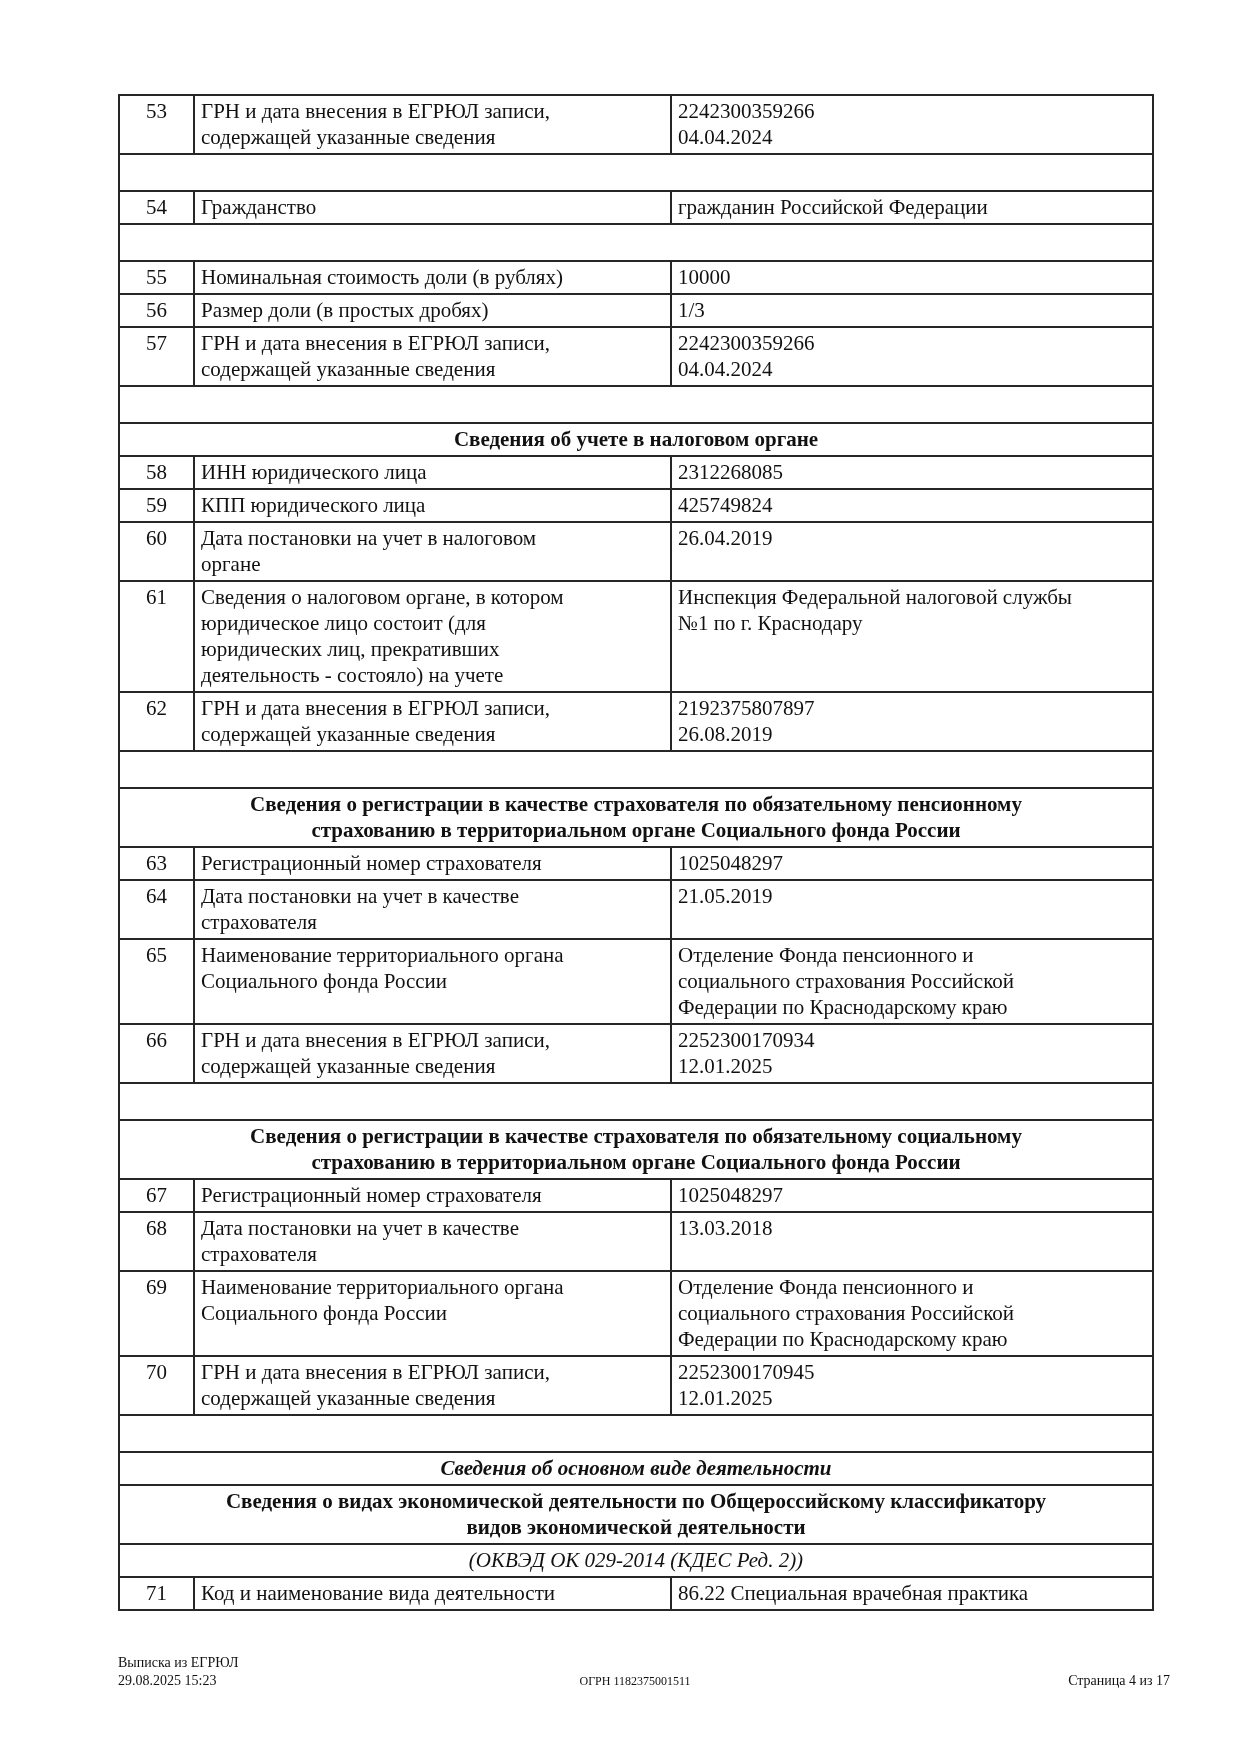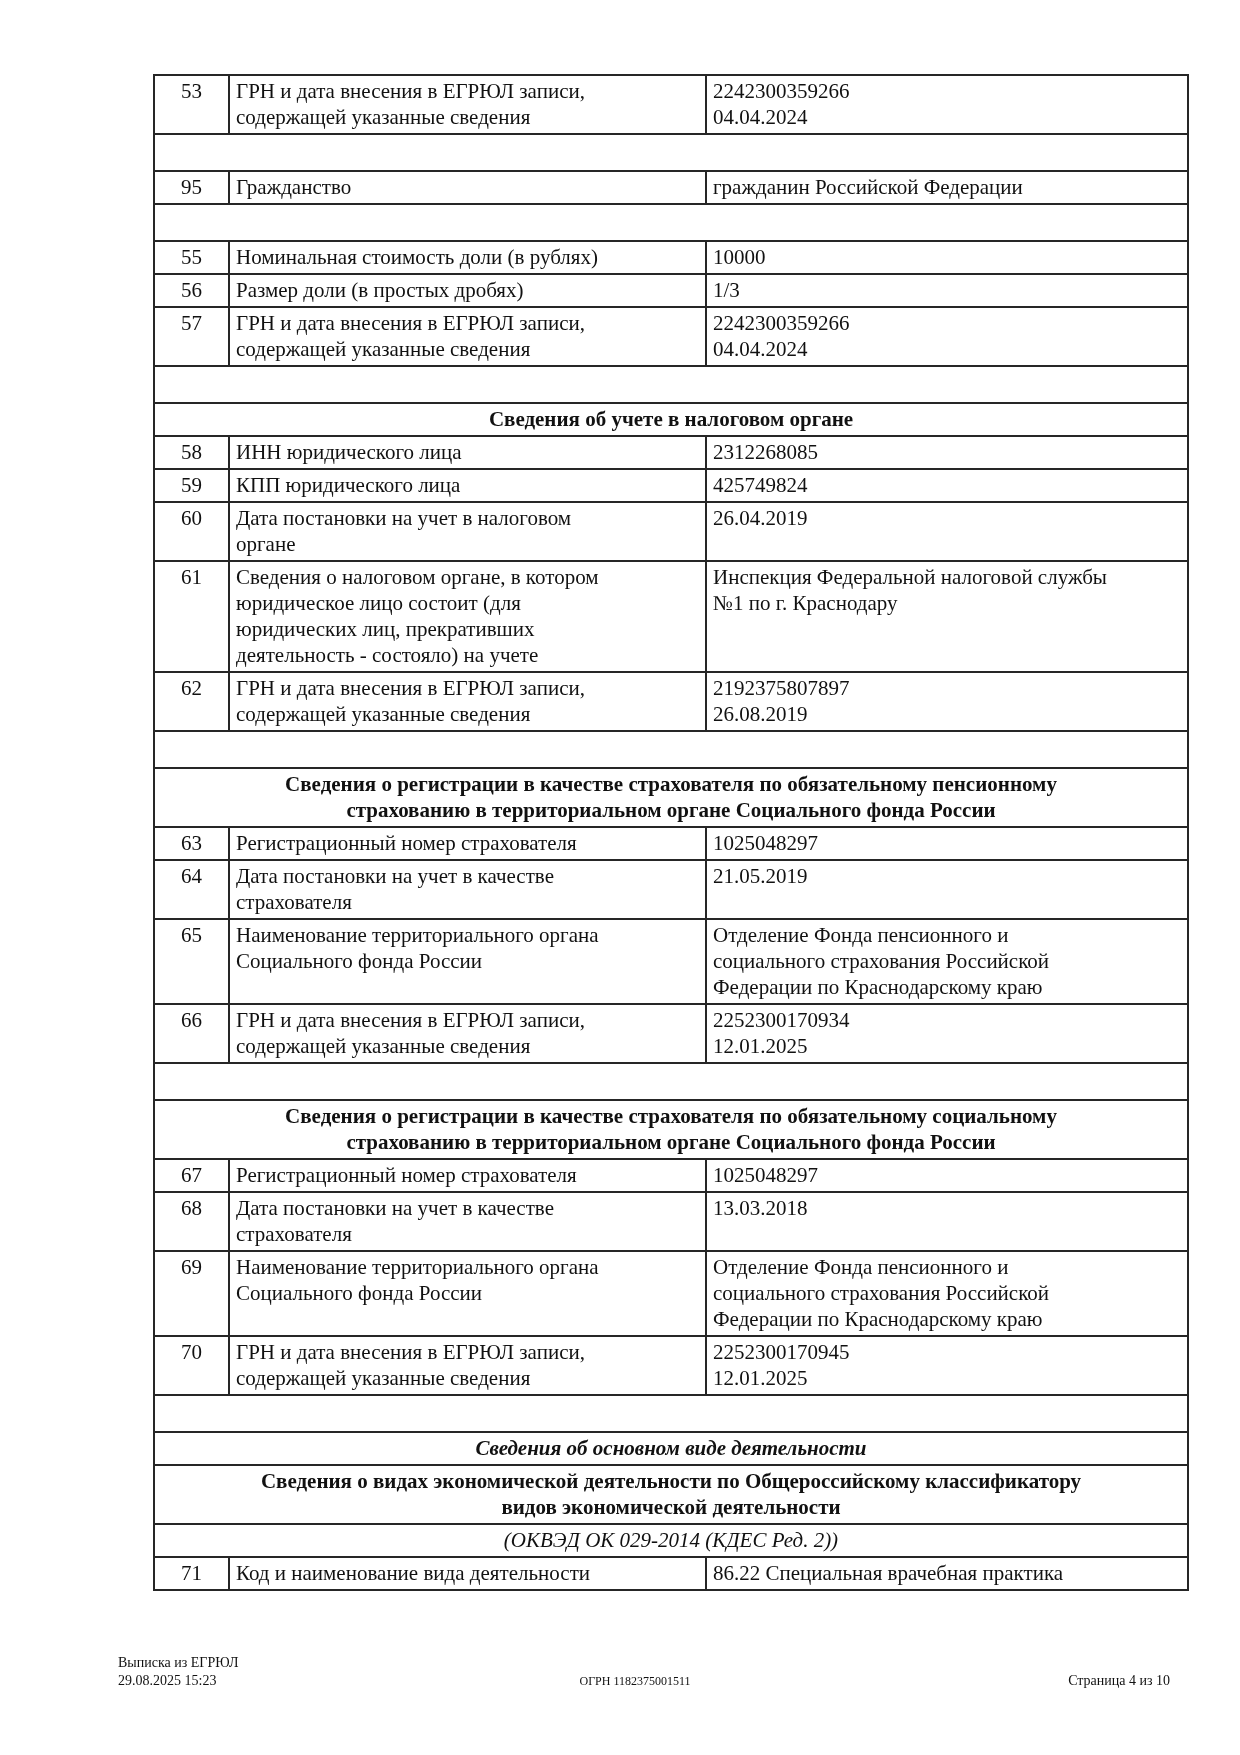--- a/index.html
+++ b/index.html
@@ -11,25 +11,24 @@
     width: 1240px;
     height: 1755px;
     position: relative;
     font-family: "Liberation Serif", "DejaVu Serif", serif;
     color: #111111;
     overflow: hidden;
   }
   table.egrul {
     position: absolute;
     left: 118px;
-    top: 74px;
+    top: 94px;
     width: 1034px;
     border-collapse: collapse;
     table-layout: fixed;
-    margin-left: 35px;
   }
   table.egrul td {
     border: 2px solid #262626;
     vertical-align: top;
     font-size: 21px;
     line-height: 26px;
     padding: 2px 6px 3px 6px;
     white-space: pre-line;
     overflow: hidden;
   }
@@ -96,21 +95,21 @@
         <td class="num">53</td>
         <td class="label">ГРН и дата внесения в ЕГРЮЛ записи,
 содержащей указанные сведения</td>
         <td class="value">2242300359266
 04.04.2024</td>
       </tr>
       <tr>
         <td colspan="3" class="spacer"></td>
       </tr>
       <tr>
-        <td class="num">95</td>
+        <td class="num">54</td>
         <td class="label">Гражданство</td>
         <td class="value">гражданин Российской Федерации</td>
       </tr>
       <tr>
         <td colspan="3" class="spacer"></td>
       </tr>
       <tr>
         <td class="num">55</td>
         <td class="label">Номинальная стоимость доли (в рублях)</td>
         <td class="value">10000</td>
@@ -250,13 +249,13 @@
         <td class="value">86.22 Специальная врачебная практика</td>
       </tr>
     </tbody>
 </table>
 
 <div class="footer-left">
   <div class="doc-title">Выписка из ЕГРЮЛ</div>
   <div>29.08.2025 15:23</div>
 </div>
 <div class="footer-center">ОГРН 1182375001511</div>
-<div class="footer-right">Страница 4 из 10</div>
+<div class="footer-right">Страница 4 из 17</div>
 
 </body></html>

